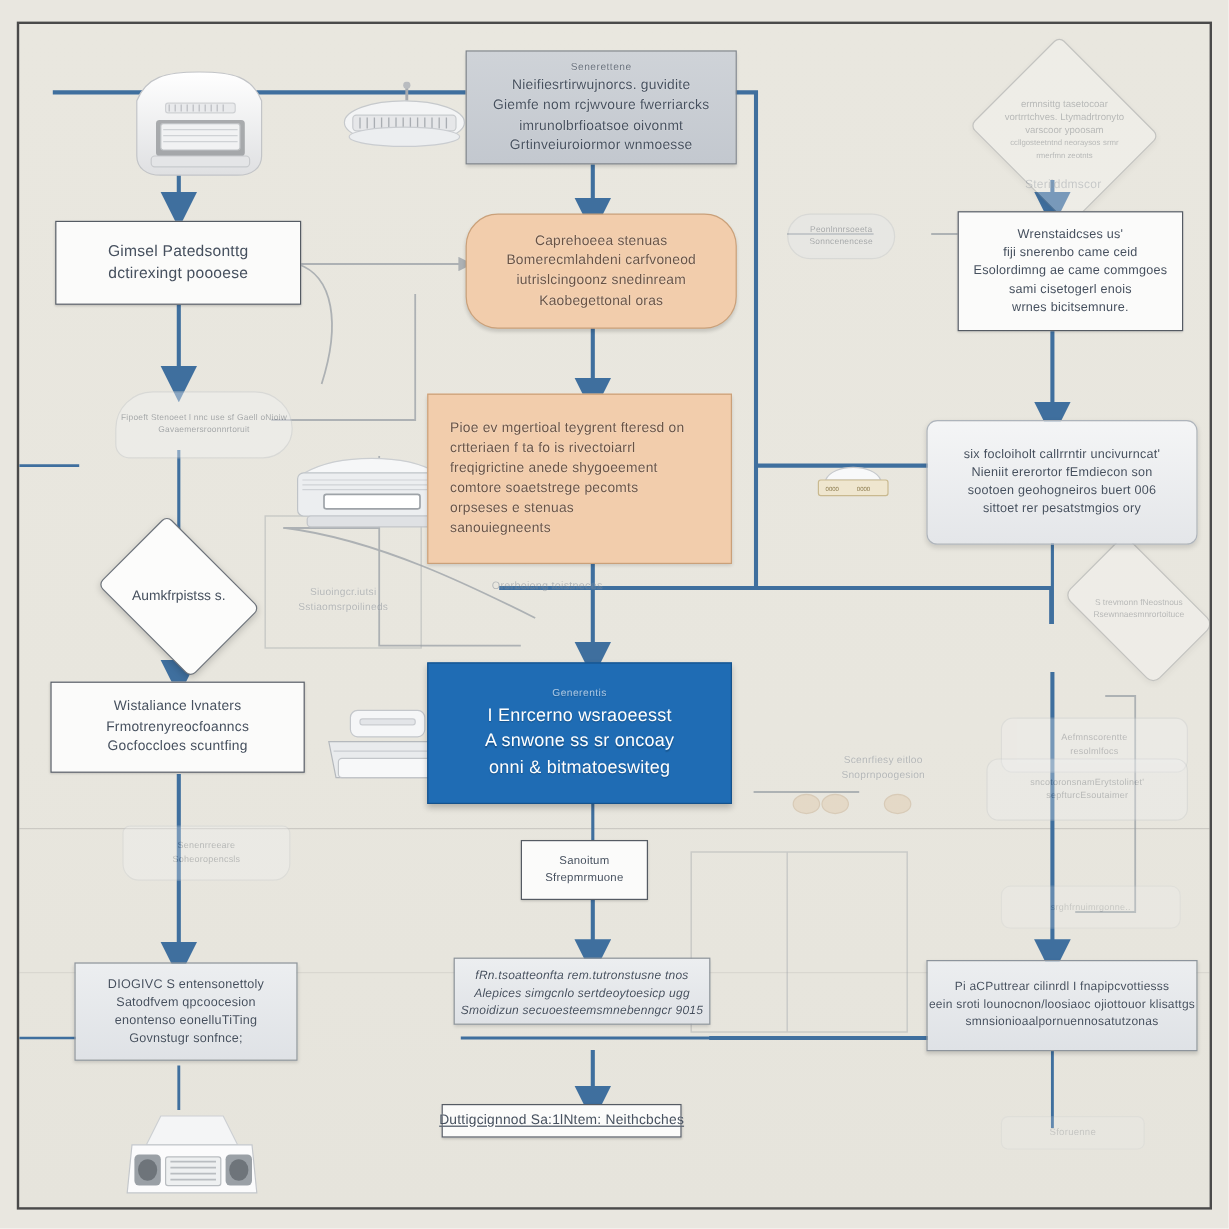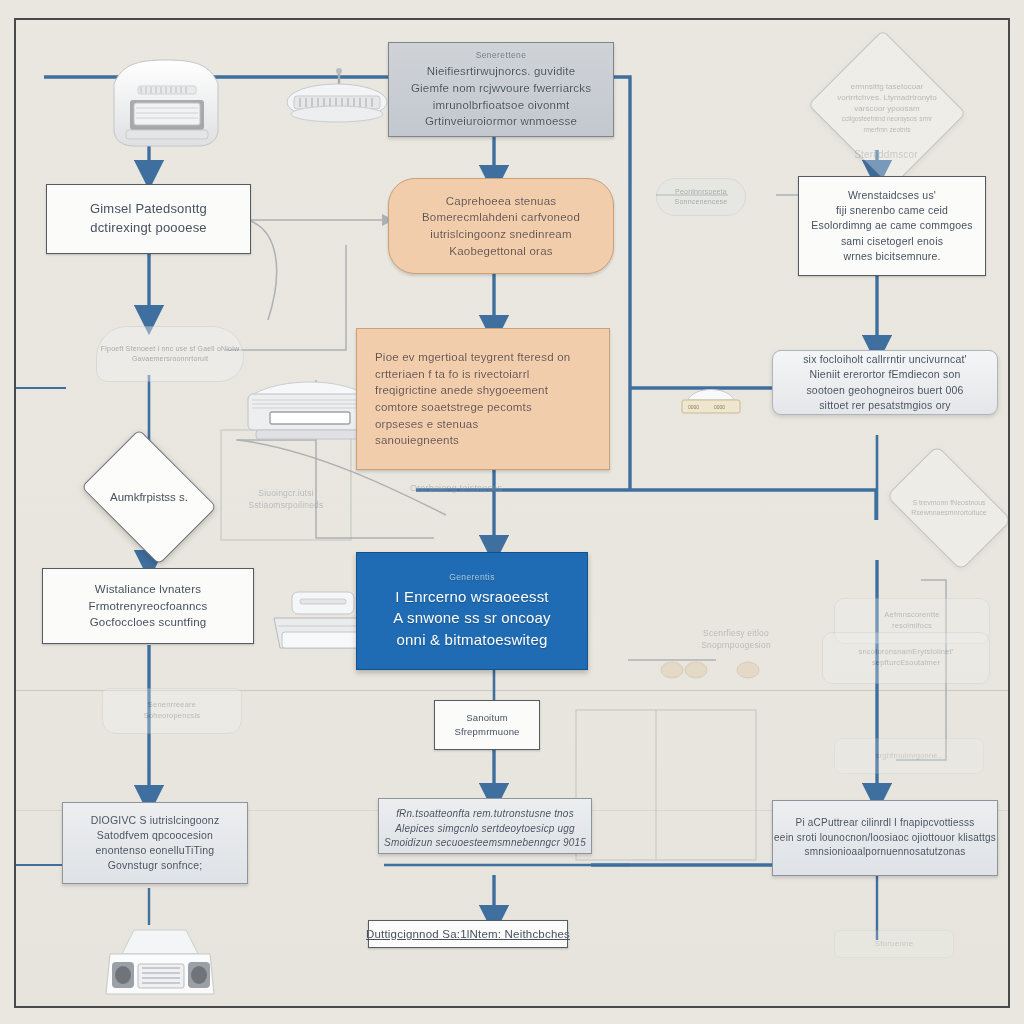--- a/index.html
+++ b/index.html
@@ -389,49 +389,49 @@
     <div class="dshape"></div>
     <div class="dtext">Aumkfrpistss s.</div>
   </div>
 
   <div class="node rect" style="left:26px;top:548px;width:212px;height:76px;">
     <span class="ln">Wistaliance lvnaters</span>
     <span class="ln">Frmotrenyreocfoanncs</span>
     <span class="ln">Gocfoccloes scuntfing</span>
   </div>
 
-  <div class="node rect-blue" style="left:340px;top:532px;width:232px;height:118px;">
+  <div class="node rect-blue" style="left:340px;top:532px;width:254px;height:118px;">
     <span class="ttl">Generentis</span>
     <span class="ln">I Enrcerno wsraoeesst</span>
     <span class="ln">A snwone ss sr oncoay</span>
     <span class="ln">onni &amp; bitmatoeswiteg</span>
   </div>
 
   <div class="node rect" style="left:418px;top:680px;width:106px;height:50px;font-size:9.5px;">
     <span class="ln">Sanoitum</span>
     <span class="ln">Sfrepmrmuone</span>
   </div>
 
   <div class="node rect" style="left:782px;top:156px;width:188px;height:100px;font-size:10.5px;">
     <span class="ln">Wrenstaidcses us'</span>
     <span class="ln">fiji snerenbo came ceid</span>
     <span class="ln">Esolordimng ae came commgoes</span>
     <span class="ln">sami cisetogerl enois</span>
     <span class="ln">wrnes bicitsemnure.</span>
   </div>
 
-  <div class="node rect-soft" style="left:756px;top:330px;width:226px;height:65px;font-size:10.5px;text-align:right;">
+  <div class="node rect-soft" style="left:756px;top:330px;width:226px;height:104px;font-size:10.5px;text-align:right;">
     <span class="ln">six focloiholt callrrntir uncivurncat'</span>
     <span class="ln">Nieniit ererortor fEmdiecon son</span>
     <span class="ln">sootoen geohogneiros buert 006</span>
     <span class="ln">sittoet rer pesatstmgios ory</span>
   </div>
 
   <div class="node rect-pale" style="left:46px;top:782px;width:186px;height:82px;font-size:10.5px;">
-    <span class="ln">DIOGIVC S iutrislcingoonz</span>
+    <span class="ln">DIOGIVC S entensonettoly</span>
     <span class="ln">Satodfvem qpcoocesion</span>
     <span class="ln">enontenso eonelluTiTing</span>
     <span class="ln">Govnstugr sonfnce;</span>
   </div>
 
   <div class="node rect-pale" style="left:362px;top:778px;width:214px;height:56px;font-size:10px;justify-content:flex-start;padding-top:4px;font-style:italic;">
     <span style="display:block;width:84%;background:linear-gradient(90deg,#aab3bd,#cdd3d9);height:9px;border-radius:1px;margin-bottom:4px;font-size:6px;color:#46505e;overflow:hidden;">Eyftoomutrtomeenms</span>
     <span class="ln">fRn.tsoatteonfta rem.tutronstusne tnos</span>
     <span class="ln">Alepices simgcnlo sertdeoytoesicp ugg</span>
     <span class="ln">Smoidizun secuoesteemsmnebenngcr 9015</span>

